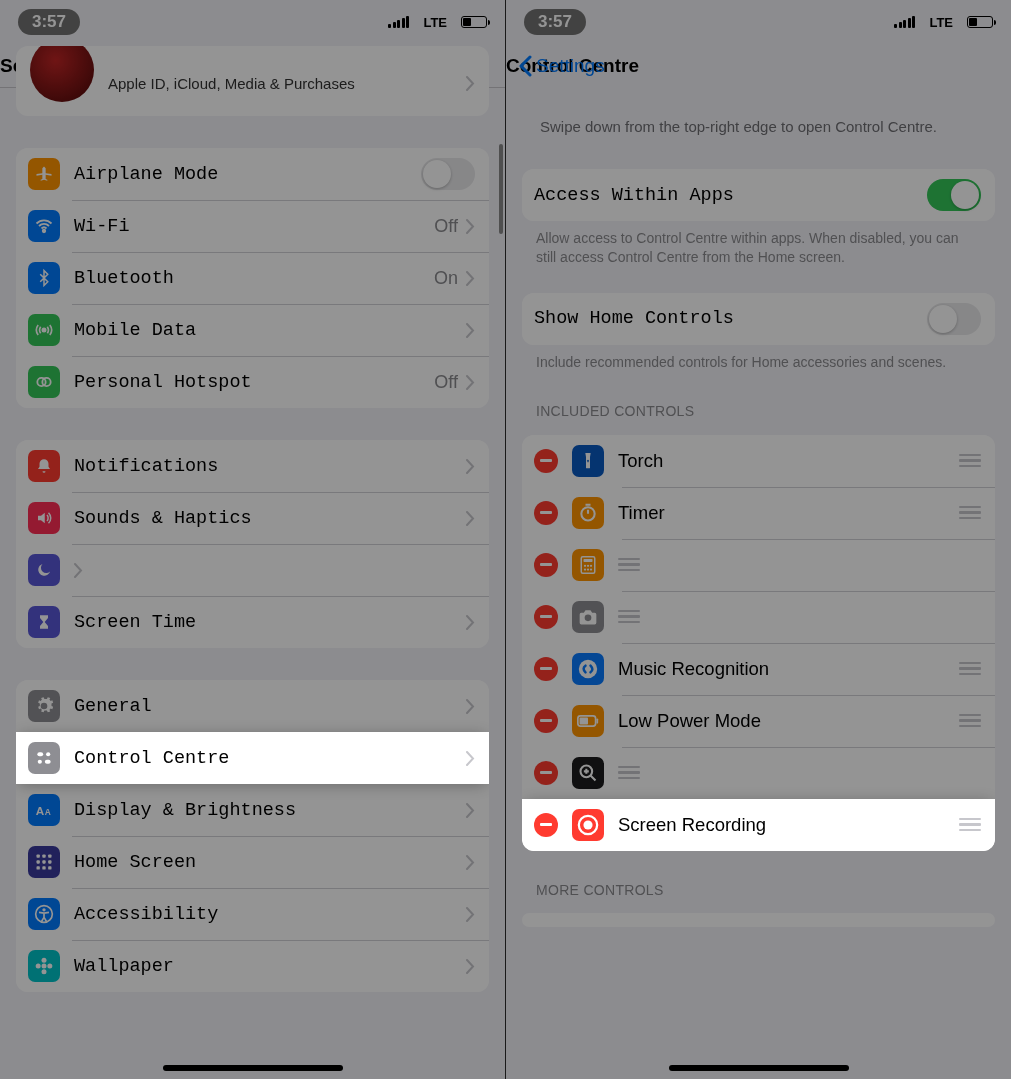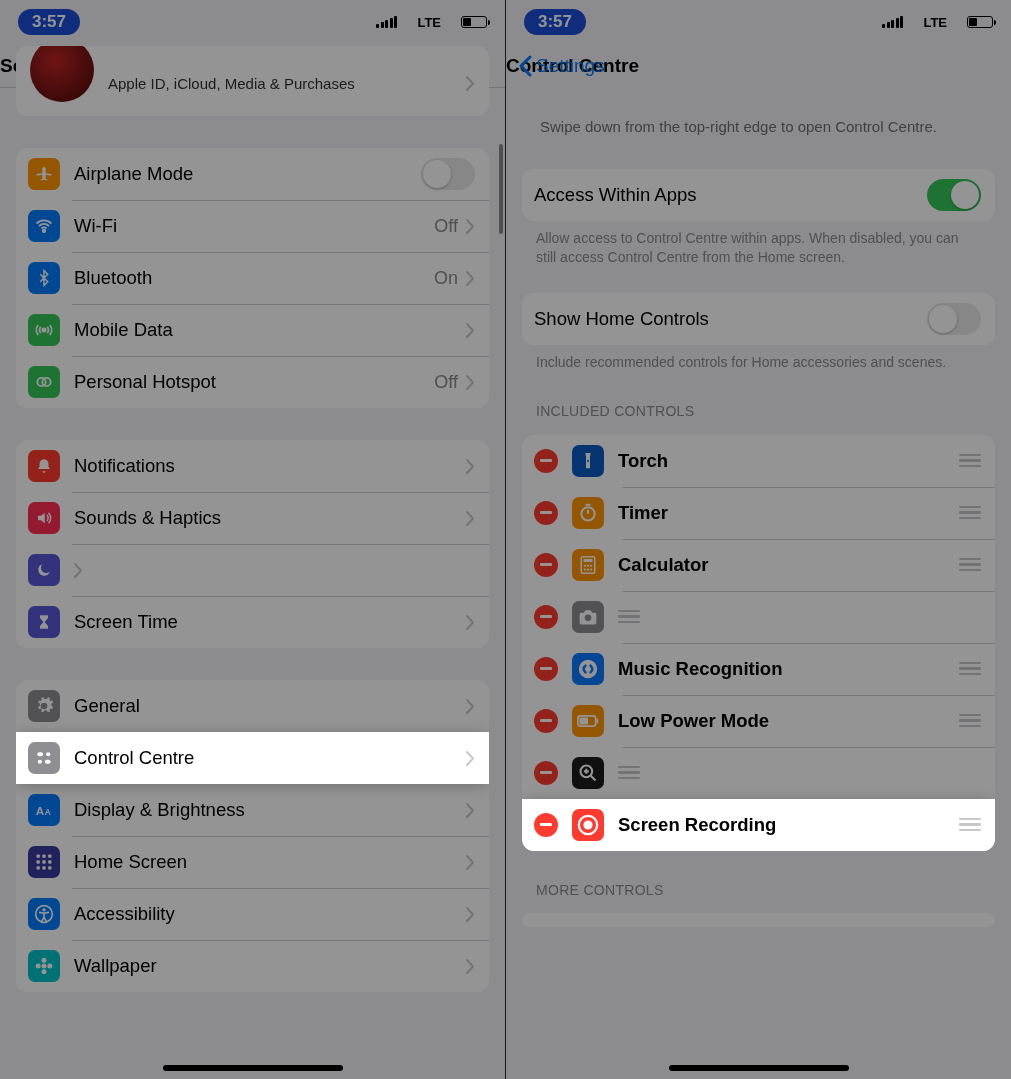--- a/index.html
+++ b/index.html
@@ -27,28 +27,28 @@
   }
   
   .status-bar {
     height: 44px;
     display: flex;
     align-items: center;
     padding: 0 18px;
     justify-content: space-between;
   }
   .time-pill {
-    background: #1d4ed8;
+    background: #737373;
     color: #fff;
     font-weight: 600;
     font-size: 17px;
     padding: 3px 14px;
     border-radius: 16px;
   }
-  .status-right { display: flex; align-items: center; gap: 20px; }
+  .status-right { display: flex; align-items: center; gap: 14px; }
   .signal-bars { display: flex; align-items: flex-end; gap: 1.5px; height: 12px; }
   .signal-bars span { width: 3px; background: #000; border-radius: 1px; }
   .signal-bars span:nth-child(1){height:4px}.signal-bars span:nth-child(2){height:6px}
   .signal-bars span:nth-child(3){height:8px}.signal-bars span:nth-child(4){height:10px}
   .signal-bars span:nth-child(5){height:12px}
   .lte { font-size: 13px; font-weight: 600; }
   .battery { width: 26px; height: 12px; border: 1.5px solid #000; border-radius: 3px; position: relative; }
   .battery::after { content:""; position:absolute; right:-4px; top:3px; width:2px; height:5px; background:#000; border-radius:0 2px 2px 0;}
   .battery .fill { position:absolute; left:1px; top:1px; bottom:1px; width: 8px; background:#000; border-radius:1px;}
   
@@ -70,39 +70,39 @@
     display:flex; align-items:center; min-height:52px; padding: 8px 14px 8px 12px;
     position:relative; background:#fff;
   }
   .row + .row::before {
     content:""; position:absolute; top:0; left:56px; right:0; height:0.7px; background:#d1d1d6;
   }
   .icon-slot {
     width: 32px; height: 32px; border-radius:7px; display:flex; align-items:center; justify-content:center;
     flex-shrink:0; margin-right:14px; color:#fff;
   }
-  .row-label { font-size:18.5px; color:#000; flex:1; }
+  .row-label { font-size:18.5px; color:#000; flex:1;font-family:Liberation Mono, monospace; }
   .row-value { font-size:18px; color:#8a8a8e; margin-right:8px; }
   .chevron { color:#c7c7cc; flex-shrink:0; }
   .chevron svg { width:9px; height:15px; display:block; }
   
   .switch { width:54px; height:32px; border-radius:16px; background:#e9e9eb; position:relative; flex-shrink:0; }
   .switch.on { background:#34c759; }
   .switch .knob { position:absolute; top:2px; width:28px; height:28px; border-radius:50%; background:#fff; box-shadow:0 1px 3px rgba(0,0,0,0.25); }
   .switch .knob { left:2px; }
   .switch.on .knob { left:auto; right:2px; }
   
   .profile-row { display:flex; align-items:center; padding: 0 14px 14px; }
   .avatar { width:64px; height:64px; border-radius:50%; background: radial-gradient(circle at 40% 35%, #c02525, #4a0808); margin-right:14px; margin-top:-26px; }
   .profile-sub { font-size:15px; color:#333; }
   
   .highlight-wrap { position:relative; z-index:60; background:#fff; border-radius:12px; box-shadow:0 2px 14px rgba(0,0,0,0.25); }
   .highlight-wrap .row::before { display:none; }
   
-  .ctl-row { display:flex; align-items:center; padding:8px 14px 8px 12px; min-height:52px; background:#fff; position:relative;font-weight:bold; }
+  .ctl-row { display:flex; align-items:center; padding:8px 14px 8px 12px; min-height:52px; background:#fff; position:relative; }
   .ctl-row + .ctl-row::before { content:""; position:absolute; top:0; left:100px; right:0; height:0.7px; background:#d1d1d6; }
   .minus-btn { width:24px; height:24px; border-radius:50%; background:#ff3b30; display:flex; align-items:center; justify-content:center; margin-right:14px; flex-shrink:0;}
   .minus-btn .bar { width:12px; height:2.5px; background:#fff; border-radius:1px;}
   .ctl-icon { width:32px; height:32px; border-radius:7px; display:flex; align-items:center; justify-content:center; margin-right:14px; color:#fff; flex-shrink:0;}
   .ctl-label { font-size:18.5px; flex:1; }
   .grip { display:flex; flex-direction:column; gap:3px; }
   .grip span { width:22px; height:2.5px; background:#c7c7cc; border-radius:1px; }
   
   .home-ind { position:absolute; bottom:8px; left:50%; transform:translateX(-50%); width:180px; height:6px; background:#000; border-radius:3px; z-index:70;}
   .scroll-thumb { position:absolute; right:2px; top:100px; width:4px; height:90px; background:#888; border-radius:2px; z-index:10;}
@@ -477,21 +477,20 @@
               <rect x="3" y="2" width="18" height="22" rx="2" fill="none" stroke="#fff" stroke-width="2"></rect>
               <rect x="6" y="5" width="12" height="4" rx="1"></rect>
               <circle cx="8" cy="14" r="1.5"></circle>
               <circle cx="12" cy="14" r="1.5"></circle>
               <circle cx="16" cy="14" r="1.5"></circle>
               <circle cx="8" cy="19" r="1.5"></circle>
               <circle cx="12" cy="19" r="1.5"></circle>
               <circle cx="16" cy="19" r="1.5"></circle>
             </svg>
           </div>
-          <div class="ctl-label">Calculator</div>
           <div class="grip">
             <span></span>
             <span></span>
             <span></span>
           </div>
         </div>
         <div class="ctl-row">
           <div class="minus-btn">
             <div class="bar"></div>
           </div>

